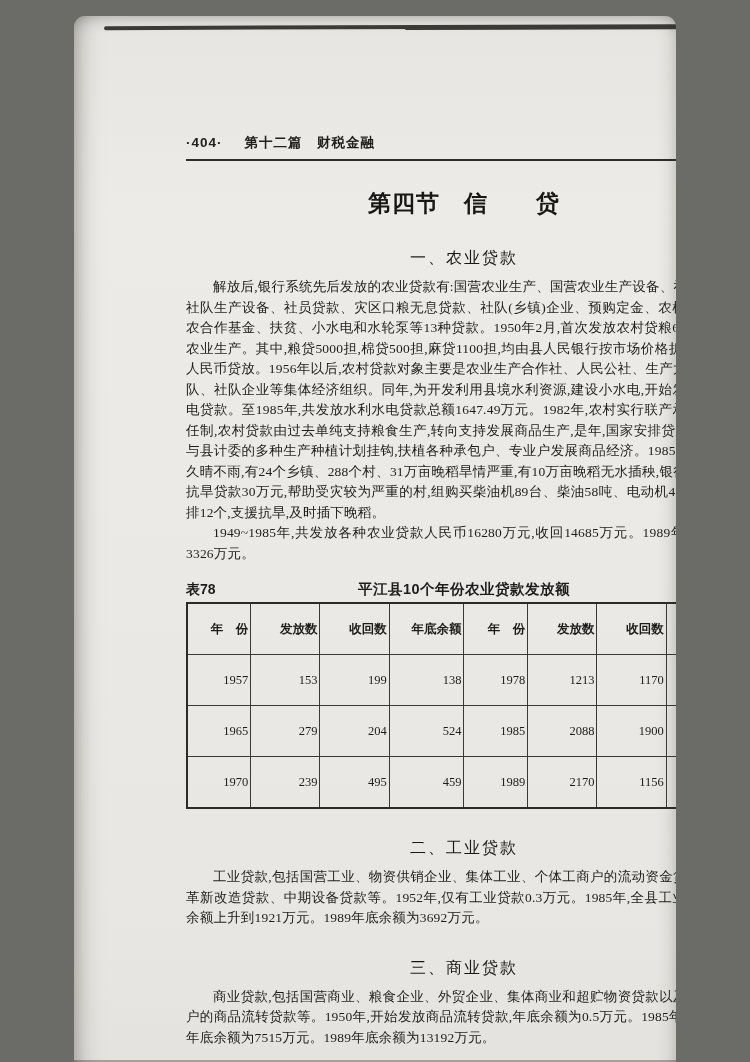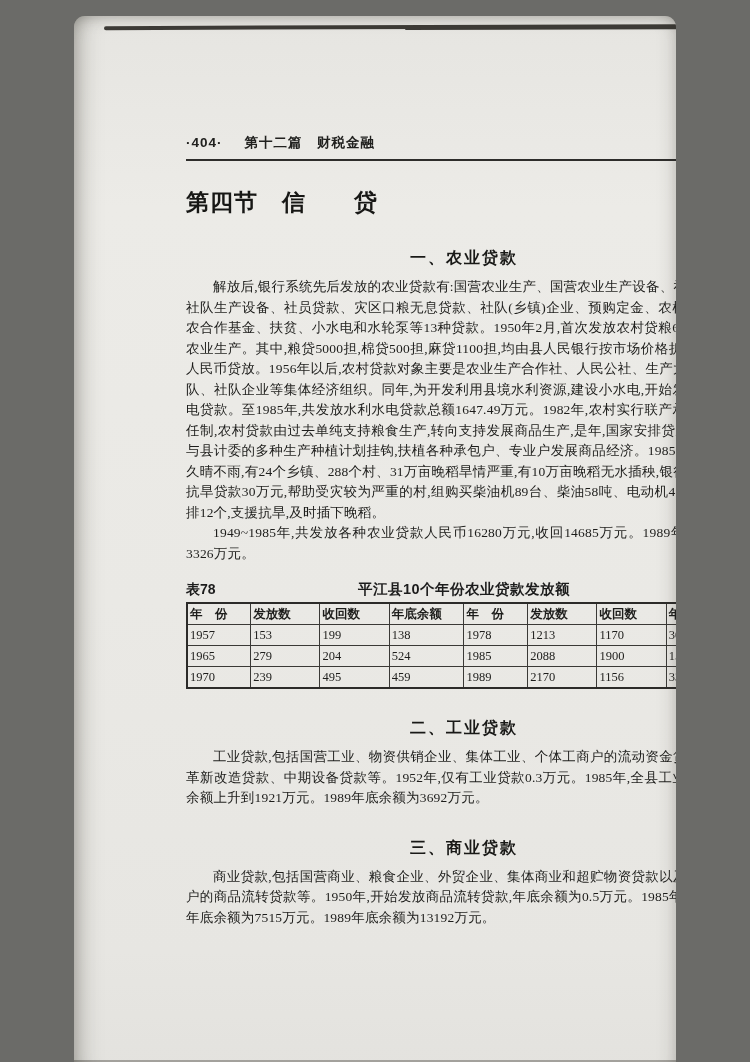--- a/index.html
+++ b/index.html
@@ -44,31 +44,31 @@
     display: flex; align-items: baseline; gap: 22px;
     font-family: "Liberation Sans", "DejaVu Sans", sans-serif;
     font-weight: bold; font-size: 13.5px; color: #21211f; letter-spacing: 1px;
   }
   .header-rule {
     border: none; border-top: 2px solid #2e2d2b; margin-top: 7px;
   }
 
   .section-title {
     margin-top: 28px;
-    text-align: left;
-    font-family: Liberation Mono, monospace;
+    text-align: center;
+    font-family: Liberation Serif, serif;
     font-size: 23px; font-weight: bold; letter-spacing: 1px;
     line-height: 30px; color: #171715;
   }
 
   .sub-heading {
     margin-top: 28px; margin-bottom: 8px;
     text-align: center;
     font-family: "Liberation Sans", "DejaVu Sans", sans-serif;
-    font-size: 16px; font-weight: bold; letter-spacing: 2px;
+    font-size: 16px; font-weight: normal; letter-spacing: 2px;
     line-height: 22px; color: #191917;
   }
 
   .body-para {
     font-size: 13.5px;
     line-height: 20.5px;
     text-align: justify;
     text-indent: 2em;
     color: #1d1d1b;
     letter-spacing: 0.2px;
@@ -84,24 +84,24 @@
   .table-caption .tbl-unit    { justify-self: end; font-size: 13px; font-weight: bold; }
 
   table.loan-table {
     width: 100%;
     border-collapse: collapse;
     border: 2px solid #2c2b29;
     background: transparent;
   }
   table.loan-table th, table.loan-table td {
     border: 1px solid #3a3936;
-    text-align: left;
+    text-align: right;
     font-size: 12.5px;
     line-height: 14px;
-    padding: 3px 2px;
+    padding: 18px 2px;
     height: 16px;
     color: #1d1d1b;
   }
   table.loan-table th {
     font-weight: bold;
     font-size: 12.5px;
   }
   table.loan-table th:nth-child(1), table.loan-table th:nth-child(5),
   table.loan-table td:nth-child(1), table.loan-table td:nth-child(5) { width: 11.5%; }
   table.loan-table th:nth-child(2), table.loan-table th:nth-child(6),

